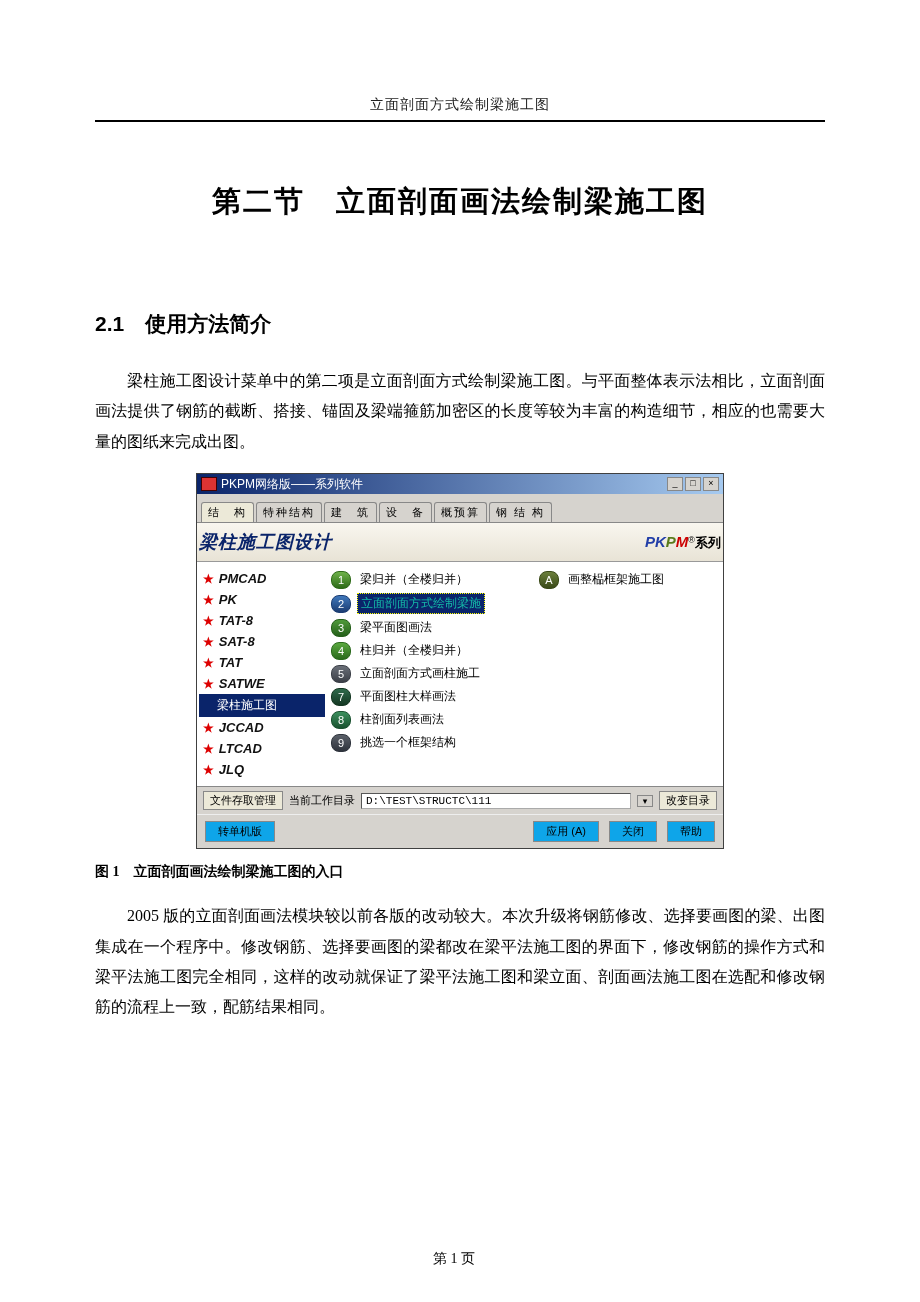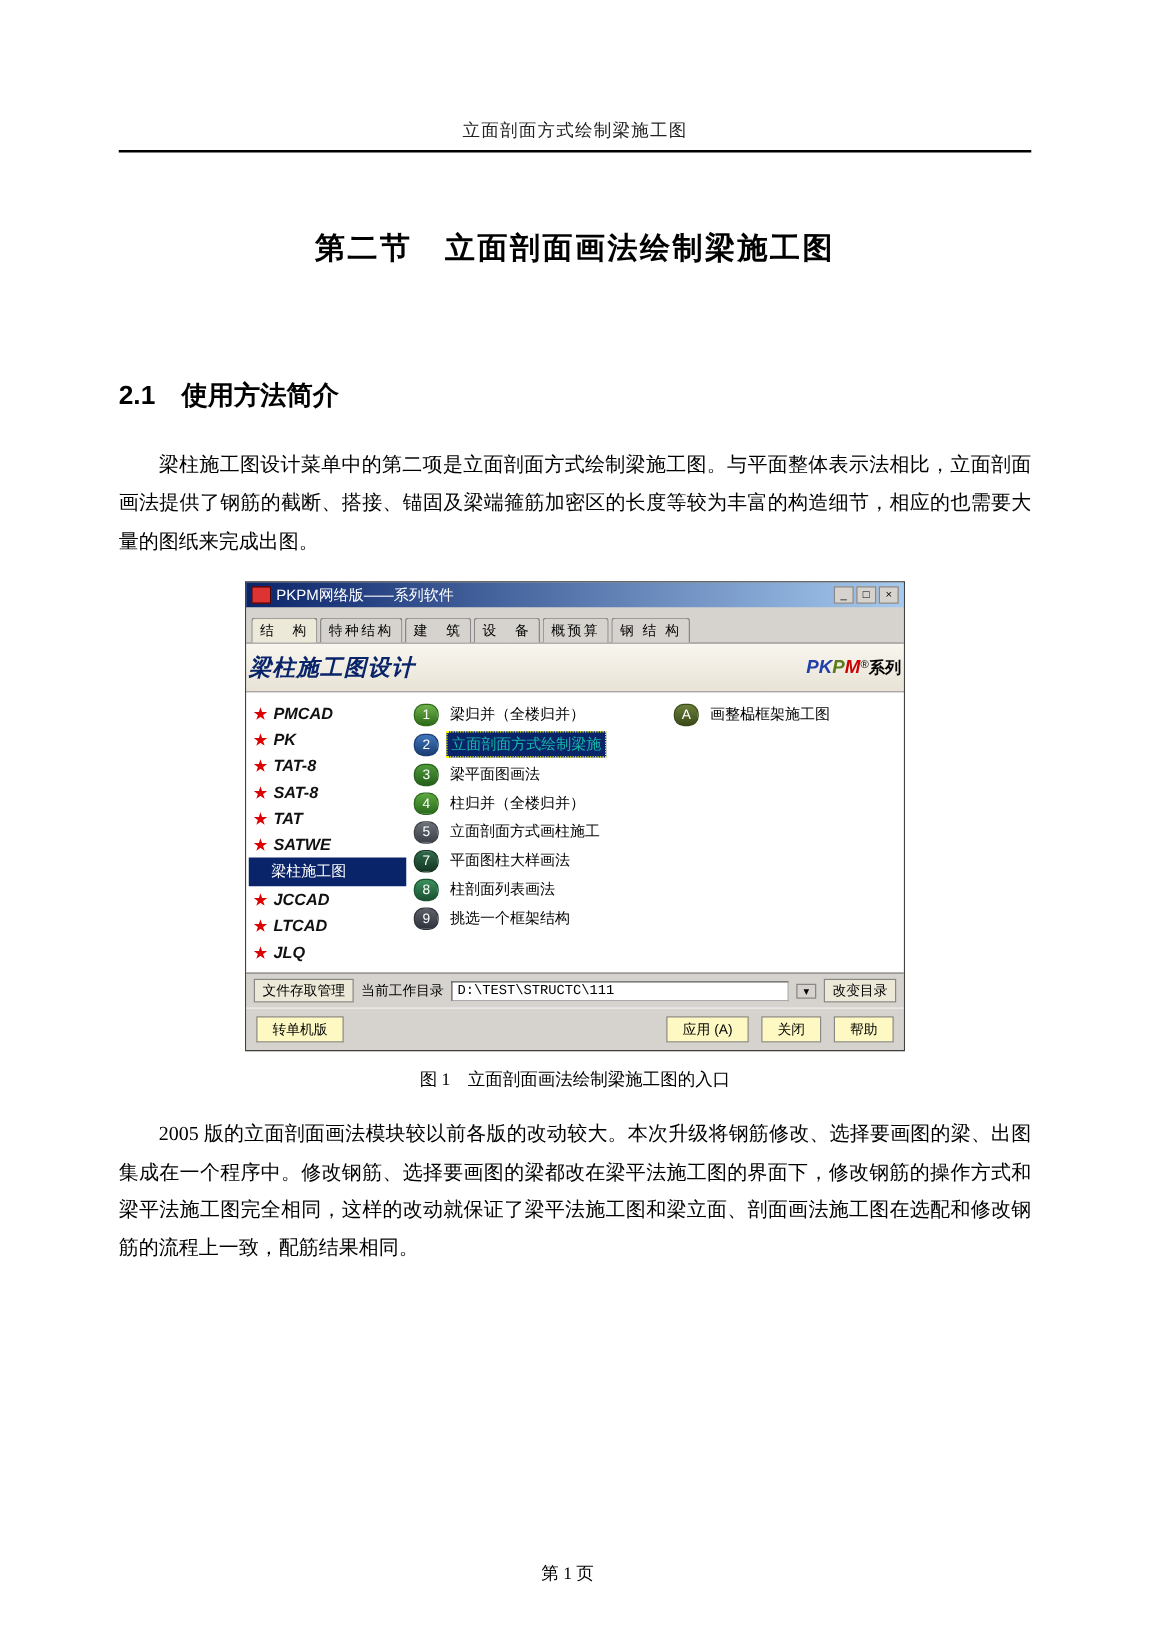--- a/index.html
+++ b/index.html
@@ -21,21 +21,21 @@
     color: #222;
     padding-bottom: 6px;
     border-bottom: 2px solid #000;
     margin-bottom: 60px;
     letter-spacing: 1px;
     margin-top: 36px;
   }
   .title {
     text-align: center;
     font-family: "SimHei", "黑体", sans-serif;
-    font-size: 24px;
+    font-size: 29px;
     font-weight: bold;
     margin: 30px 0 88px 0;
     letter-spacing: 2px;
   }
   .section-heading {
     font-family: "SimHei", "黑体", sans-serif;
     font-size: 21px;
     font-weight: bold;
     margin: 30px 0 28px 0;
   }
@@ -44,23 +44,24 @@
     line-height: 1.9;
     text-indent: 2em;
     margin: 0 0 14px 0;
     text-align: justify;
   }
   .figure-wrap {
     text-align: center;
     margin: 16px 0 10px 0;
   }
   .caption {
-    text-align: center;
+    text-align: left;
     font-size: 14px;
     margin: 14px 0 20px 0;
+    font-weight: bold;
   }
   .page-number {
     position: absolute;
     bottom: 34px;
     left: 0;
     right: 12px;
     text-align: center;
     font-size: 14px;
   }
 
@@ -203,21 +204,21 @@
     font-family: "Courier New", monospace;
   }
   .footer1 .dd{border:1px solid #888;background:#d6d3ce;width:14px;text-align:center;font-size:9px;}
   .footer2{
     background:#d6d3ce; padding:6px 8px;
     display:flex; justify-content:flex-end; gap:10px;
     border-top:1px solid #eee;
   }
   .footer2 .left{margin-right:auto;}
   .footer2 .flat-btn{
-    background:#fef9c3;border:1px solid #888;padding:2px 12px;font-size:11px;
+    background:#0ea5e9;border:1px solid #888;padding:2px 12px;font-size:11px;
   }
 </style>
 </head>
 <body>
 
 <div class="page">
 
   <div class="running-header">立面剖面方式绘制梁施工图</div>
 
   <div class="title">第二节　立面剖面画法绘制梁施工图</div>

